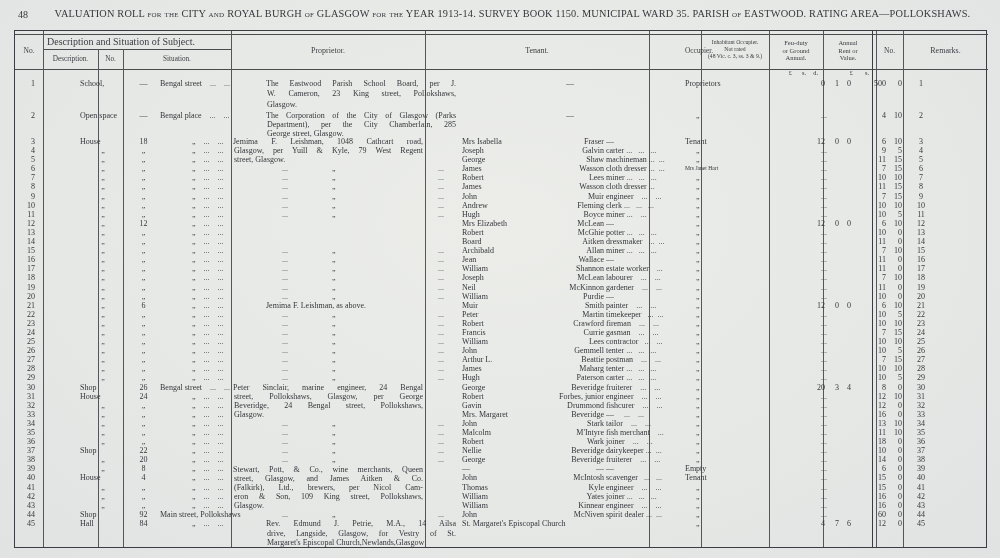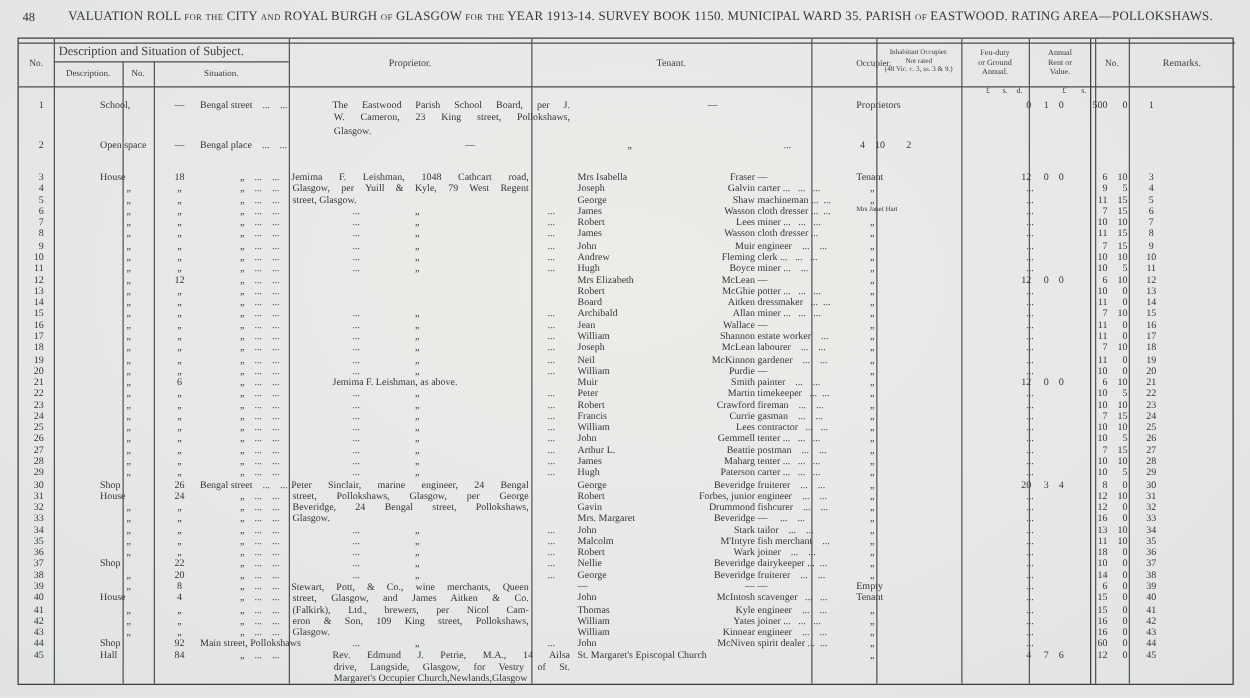--- a/index.html
+++ b/index.html
@@ -134,20 +134,21 @@
         <div class="c cf"><div class="f1">0</div><div class="f2">1</div><div class="f3">0</div></div>
         <div class="c cr"><div class="r1">500</div><div class="r2">0</div></div>
         <div class="c cn2">1</div>
         <div class="c crm"></div>
       </div>
       <div class="row" style="height: 26px; line-height: 9.2px;">
         <div class="c cn">2</div>
         <div class="c cd">Open space</div>
         <div class="c cs">—</div>
         <div class="c cl">Bengal place    ...    ...</div>
+        <div class="c cp"><div class="pl">The Corporation of the City of Glasgow (Parks</div><div class="pl pi">Department), per the City Chamberlain, 285</div><div class="pl pi plast">George street, Glasgow.</div></div>
         <div class="c ctsp ctr">—</div>
         <div class="c co odit">„</div>
         <div class="c ci"></div>
         <div class="c cf fdots">...</div>
         <div class="c cr"><div class="r1">4</div><div class="r2">10</div></div>
         <div class="c cn2">2</div>
         <div class="c crm"></div>
       </div>
       <div class="row" style="height: 9.1px; line-height: 9.1px;">
         <div class="c cn">3</div>
@@ -819,21 +820,21 @@
         <div class="c cf fdots">...</div>
         <div class="c cr"><div class="r1">60</div><div class="r2">0</div></div>
         <div class="c cn2">44</div>
         <div class="c crm"></div>
       </div>
       <div class="row" style="height: 29.8px; line-height: 9.6px;">
         <div class="c cn">45</div>
         <div class="c cd">Hall</div>
         <div class="c cs">84</div>
         <div class="c cl sdit">„    ...    ...</div>
-        <div class="c cp"><div class="pl">Rev. Edmund J. Petrie, M.A., 14 Ailsa</div><div class="pl pi">drive, Langside, Glasgow, for Vestry of St.</div><div class="pl pi plast">Margaret's Occupier Church,Newlands,Glasgow</div></div>
+        <div class="c cp"><div class="pl">Rev. Edmund J. Petrie, M.A., 14 Ailsa</div><div class="pl pi">drive, Langside, Glasgow, for Vestry of St.</div><div class="pl pi plast">Margaret's Episcopal Church,Newlands,Glasgow</div></div>
         <div class="c ctsp">St. Margaret's Episcopal Church</div>
         <div class="c co odit">„</div>
         <div class="c ci"></div>
         <div class="c cf"><div class="f1">4</div><div class="f2">7</div><div class="f3">6</div></div>
         <div class="c cr"><div class="r1">12</div><div class="r2">0</div></div>
         <div class="c cn2">45</div>
         <div class="c crm"></div>
       </div>
     </div>
 <div class="ovl" style="top: 106px;">

